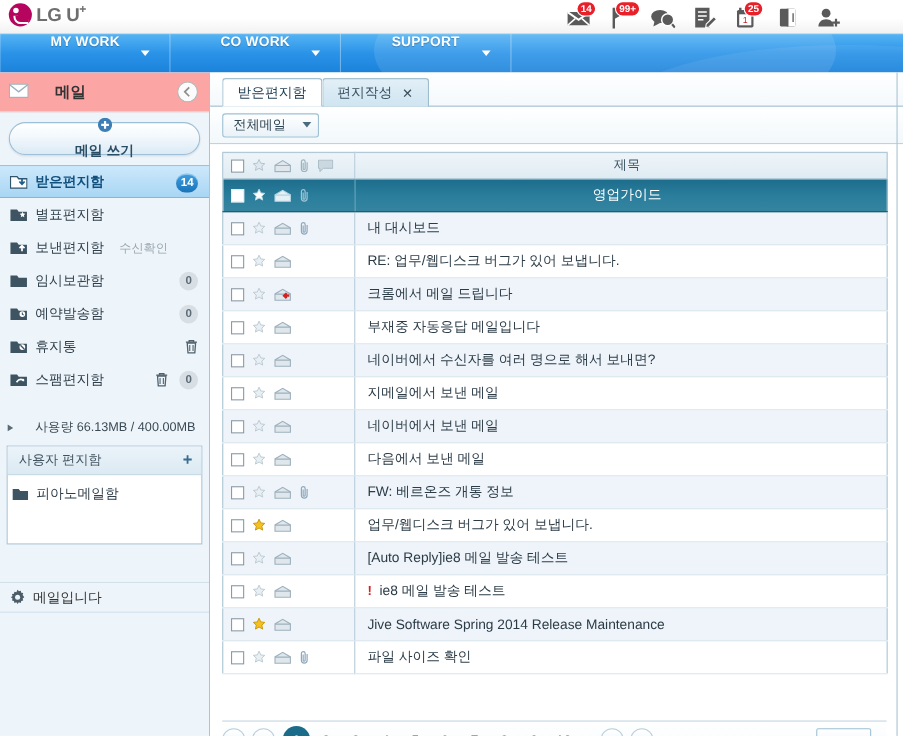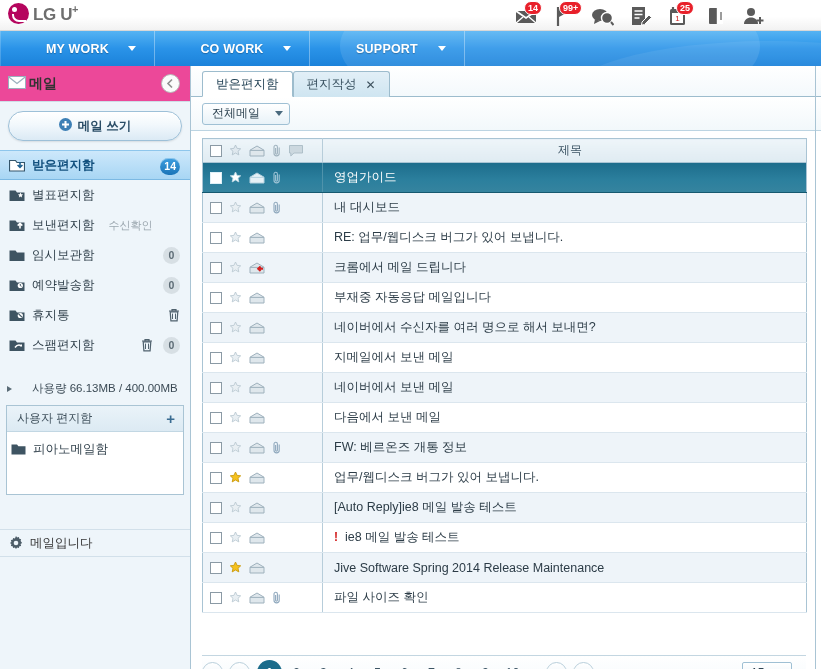--- a/index.html
+++ b/index.html
@@ -66,62 +66,62 @@
     border-radius:50%; background:rgba(255,255,255,0.10);
   }
   .gnb::after {
     content:""; position:absolute; left:560px; top:10px; width:420px; height:120px;
     border-radius:50%; background:rgba(255,255,255,0.07);
   }
   .gnb-inner { position: relative; display: flex; height: 35px; }
   .gnb-item {
     position: relative;
     width: 155px; height: 35px;
-    display: flex; align-items: center; justify-content: center;
+    display: flex; align-items: flex-start; justify-content: center;
     color: #ffffff; font-size: 12.5px; font-weight: bold;
     letter-spacing: 0.2px;
     border-right: 1px solid rgba(255,255,255,0.35);
     text-shadow: 0 1px 1px rgba(0,0,0,0.25);
     cursor: pointer;
   }
   .gnb-item:first-child { border-left: 1px solid rgba(255,255,255,0.18); }
   .gnb-caret {
     position: absolute; right: 18px; top: 15px;
     width: 0; height: 0; border-left: 4px solid transparent;
     border-right: 4px solid transparent; border-top: 5px solid #ffffff;
   }
 
   
   .sidebar {
     position: absolute; top: 66px; left: 0; width: 191px; height: 603px;
     background: #eef5fa;
     border-right: 1px solid #a9c4d4;
   }
   .sb-head {
-    position: relative; height: 36px; background: #ec4899;
+    position: relative; height: 36px; background: #fca5a5;
     border-bottom: 1px solid #cfdde7;
-    display: flex; align-items: center; padding-left: 8px; gap: 3px;
+    display: flex; align-items: center; padding-left: 8px; gap: 24px;
   }
   .sb-head-title { font-size: 14px; font-weight: bold; color: #333; }
   .sb-collapse {
     position: absolute; right: 10px; top: 8px;
     width: 19px; height: 19px; border-radius: 50%;
     border: 1px solid #b7b7b7; background: #fbfbfb;
     display: flex; align-items: center; justify-content: center;
     cursor: pointer;
   }
 
   .compose-wrap { padding: 9px 8px 7px 8px; }
   .compose-btn {
     height: 30px; border-radius: 15px;
     background: linear-gradient(to bottom, #ffffff 0%, #f2f8fc 45%, #dbeaf5 100%);
     border: 1px solid #9dc0d8;
     box-shadow: inset 0 1px 0 #fff, 0 1px 2px rgba(0,0,0,0.10);
     display: flex; align-items: center; justify-content: center; gap: 6px;
-    color: #2a4d66; font-weight: bold; font-size: 12.5px; cursor: pointer;
+    color: #2a4d66; font-weight: bold; font-size: 12.5px; cursor: pointer; flex-direction: column;
   }
 
   .folders { margin-top: 2px; }
   .folder {
     position: relative; height: 30px; display: flex; align-items: center;
     padding-left: 9px; gap: 7px; cursor: pointer; color: #2f3f4a; font-size: 12.5px;
   }
   .folder.active {
     background: linear-gradient(to bottom, #cde8fb 0%, #a8d6f4 100%);
     border-top: 1px solid #8ec6ec; border-bottom: 1px solid #7cb9e3;
@@ -230,21 +230,21 @@
 
   tr.mrow { height: 30px; background: #ffffff; cursor: pointer; }
   tr.mrow.alt { background: #eef4f9; }
   tr.mrow td { border-bottom: 1px solid #dbe6ee; }
   tr.mrow td.c-icons { border-right: 1px solid #b7cdda; }
   tr.mrow.sel {
     background: linear-gradient(to bottom,#1d6d8c 0%,#2b7f9d 55%,#36849f 100%);
   }
   tr.mrow.sel td { border-bottom: 1px solid #15586f; }
   tr.mrow.sel td.c-icons { border-right: 1px solid #4f93ab; }
-  tr.mrow.sel .subj-cell { color: #ffffff; }
+  tr.mrow.sel .subj-cell { color: #ffffff; text-align: center; }
   .maillist { border-right: 1px solid #a9c4d4; border-left: 1px solid #a9c4d4; }
 
   .chk {
     width: 12px; height: 12px; border: 1px solid #8b9aa5; background: #fff;
     display: inline-block; flex: 0 0 auto;
   }
   tr.sel .chk { border-color: #dff0f7; }
 
   .ic { display: inline-block; flex: 0 0 auto; line-height: 0; }
 

